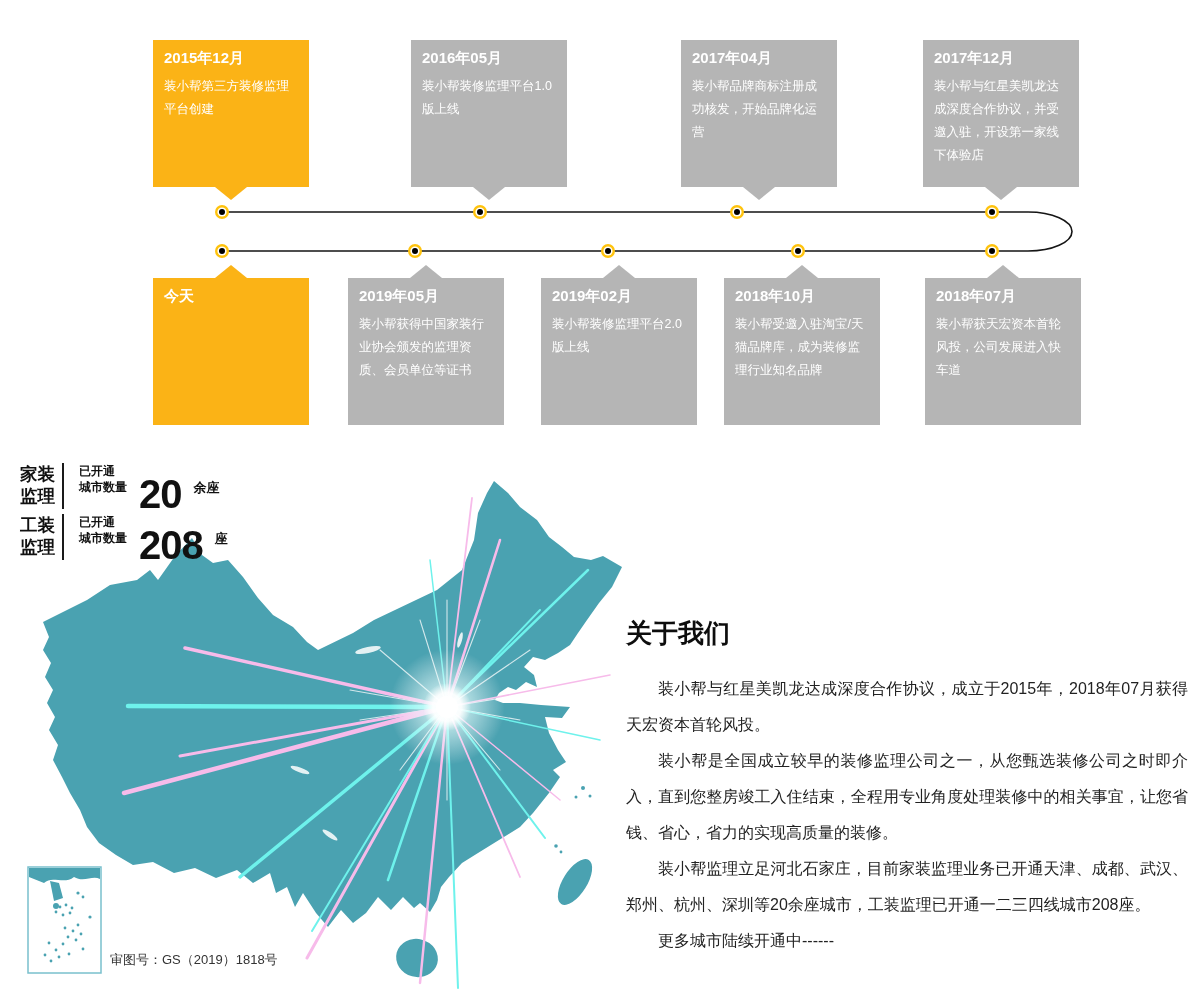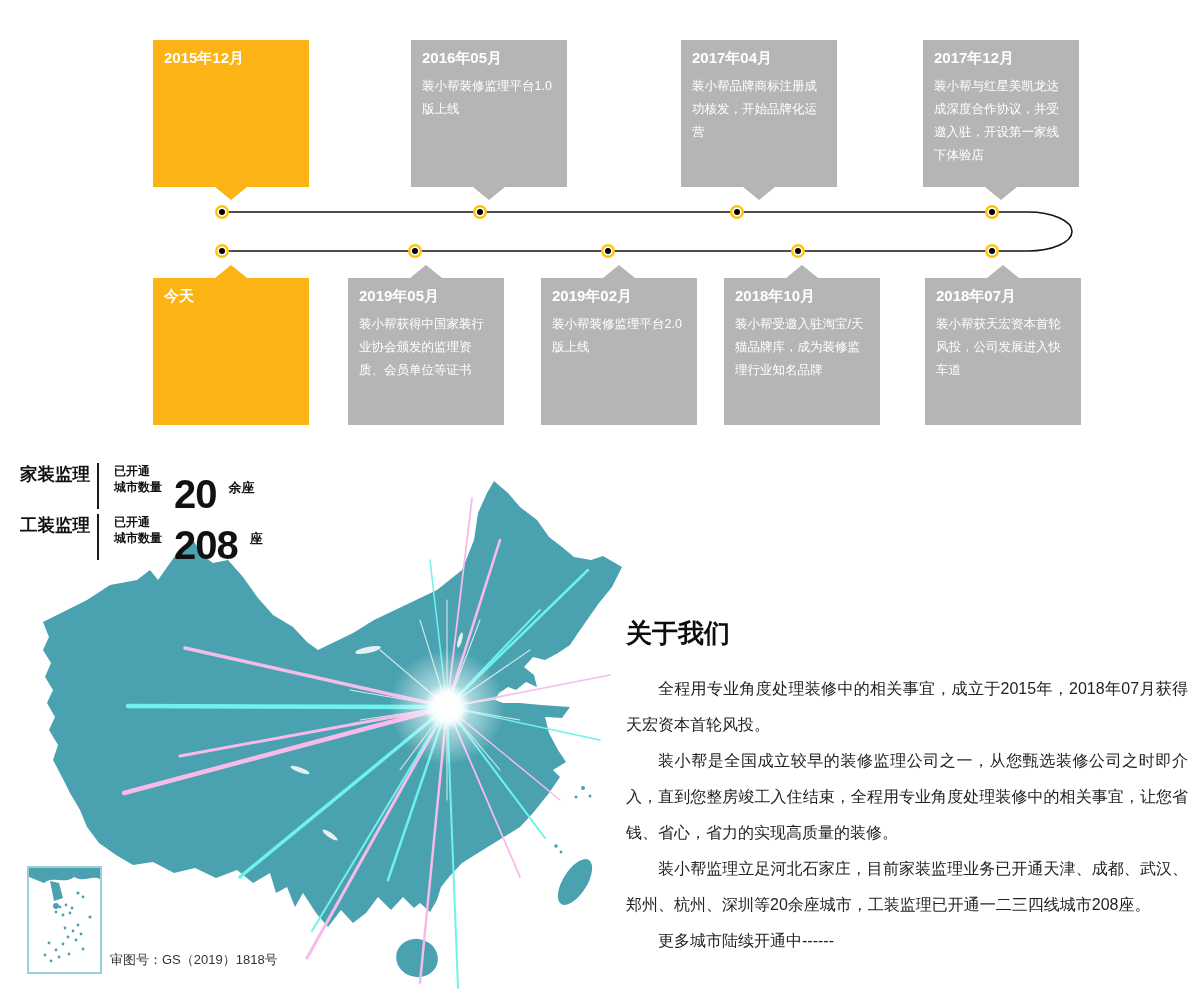--- a/index.html
+++ b/index.html
@@ -22,21 +22,21 @@
   .milestone.row-bottom::after{top:-13px;border-bottom:13px solid #b5b5b5;}
   .milestone.row-bottom.hl::after{border-bottom-color:#fbb316;}
   #m-t0{left:153px;top:40px;} #m-t1{left:411px;top:40px;}
   #m-t2{left:668px;top:40px;margin-left:13px;} #m-t3{left:923px;top:40px;}
   #m-b0{left:153px;top:278px;} #m-b1{left:348px;top:278px;}
   #m-b2{left:541px;top:278px;} #m-b3{left:724px;top:278px;} #m-b4{left:925px;top:278px;}
 
   
   .stats{position:absolute;left:20px;top:463px;z-index:3;color:#111;}
   .stat-row{display:flex;margin-bottom:5px;}
-  .stat-cat{font-weight:700;font-size:17.5px;line-height:22px;padding-right:7px;display:flex;flex-direction:row;}
+  .stat-cat{font-weight:700;font-size:17.5px;line-height:22px;padding-right:7px;display:flex;flex-direction:column;}
   .stat-right{border-left:2px solid #1a1a1a;padding-left:15px;}
   .stat-status{font-size:12px;font-weight:700;line-height:15px;padding-top:1px;}
   .stat-line{display:flex;align-items:flex-start;}
   .stat-label{font-size:12px;font-weight:700;}
   .stat-value{font-size:40px;font-weight:800;line-height:30px;letter-spacing:-1px;margin:0 12px;}
   .stat-unit{font-size:13px;font-weight:700;}
 
   
   .about{position:absolute;left:626px;top:616px;width:562px;color:#222;z-index:3;}
   .about-title{font-size:26px;font-weight:800;margin:0 0 20px 0;color:#0d0d0d;}
@@ -216,20 +216,21 @@
         <circle cx="69" cy="954" r="1.4"></circle>
         <circle cx="83" cy="949" r="1.4"></circle>
       <circle cx="65" cy="928" r="1.4"></circle>
         <circle cx="45" cy="955" r="1.4"></circle>
     </g>
   </g>
 </svg>
 
 <div id="m-t0" class="milestone row-top hl">
   <div class="m-date">2015年12月</div>
+  <div class="m-text">装小帮第三方装修监理平台创建</div>
 </div>
 <div id="m-t1" class="milestone row-top">
   <div class="m-date">2016年05月</div>
   <div class="m-text">装小帮装修监理平台1.0版上线</div>
 </div>
 <div id="m-t2" class="milestone row-top">
   <div class="m-date">2017年04月</div>
   <div class="m-text">装小帮品牌商标注册成功核发，开始品牌化运营</div>
 </div>
 <div id="m-t3" class="milestone row-top">
@@ -283,19 +284,19 @@
         <span class="stat-label">城市数量</span>
         <span class="stat-value">208</span>
         <span class="stat-unit">座</span>
       </div>
     </div>
   </div>
 </div>
 
 <div class="about">
   <h2 class="about-title">关于我们</h2>
-  <p>全程用专业角度处理装修中的相关事宜，成立于2015年，2018年07月获得天宏资本首轮风投。</p>
+  <p>装小帮与红星美凯龙达成深度合作协议，成立于2015年，2018年07月获得天宏资本首轮风投。</p>
   <p>装小帮是全国成立较早的装修监理公司之一，从您甄选装修公司之时即介入，直到您整房竣工入住结束，全程用专业角度处理装修中的相关事宜，让您省钱、省心，省力的实现高质量的装修。</p>
   <p>装小帮监理立足河北石家庄，目前家装监理业务已开通天津、成都、武汉、郑州、杭州、深圳等20余座城市，工装监理已开通一二三四线城市208座。</p>
   <p>更多城市陆续开通中------</p>
 </div>
 
 <div class="map-credit">审图号：GS（2019）1818号</div>
 
 </body></html>

